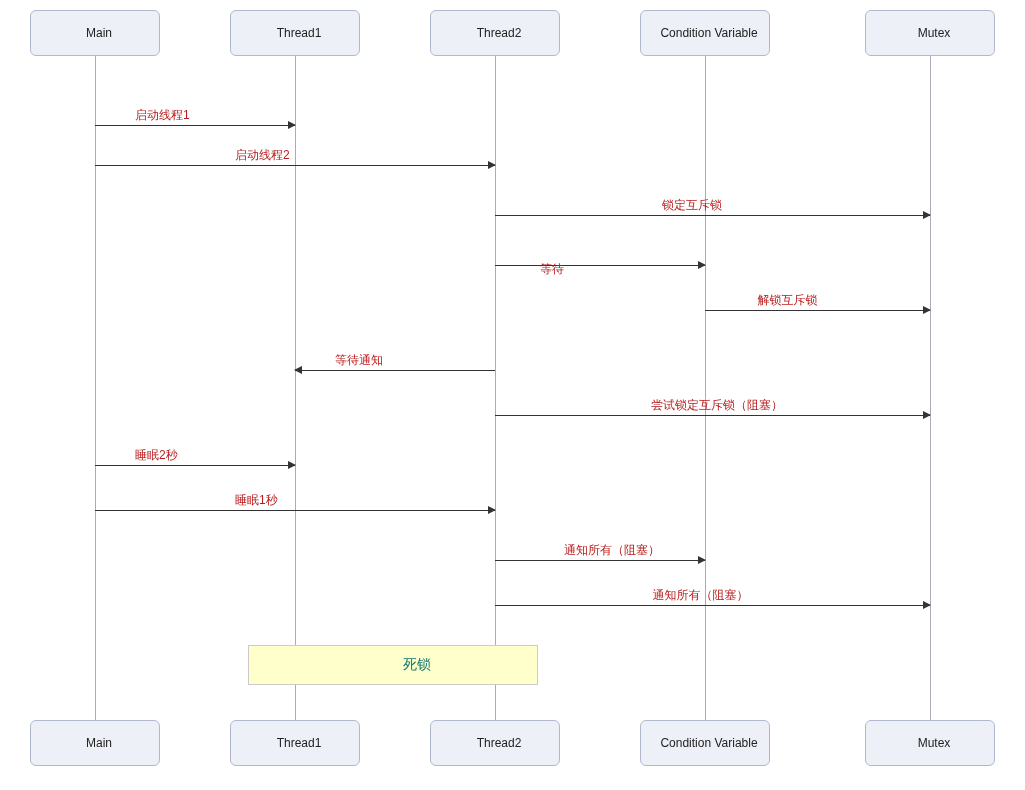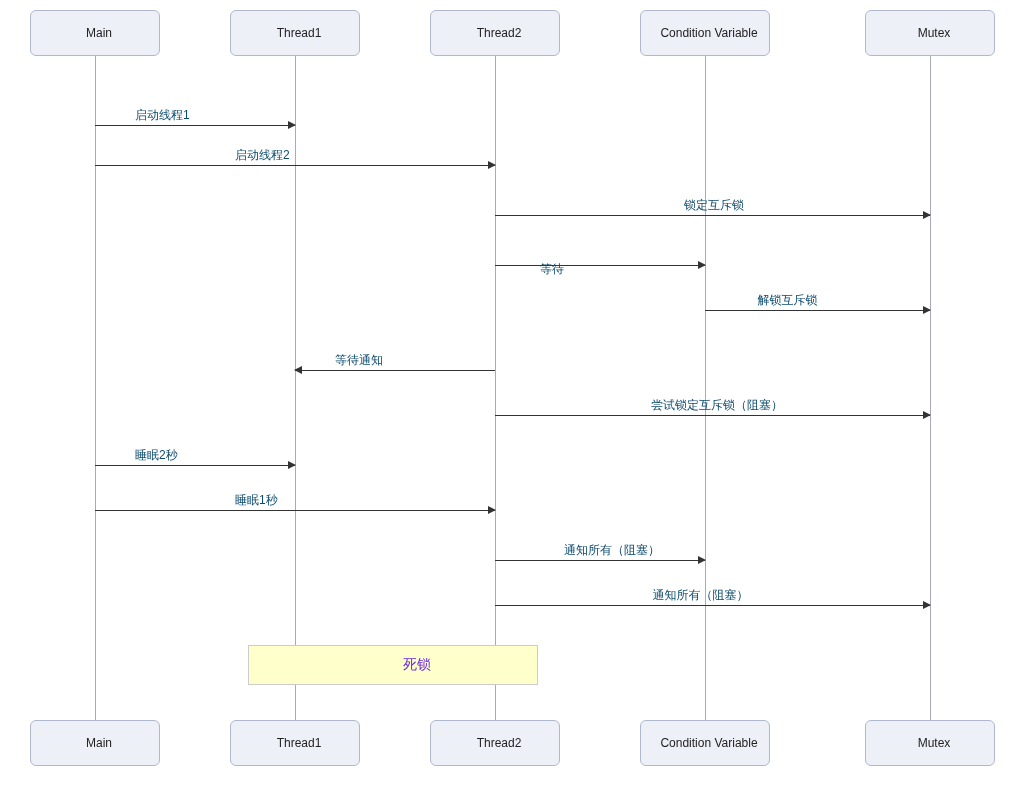--- a/index.html
+++ b/index.html
@@ -36,21 +36,21 @@
     .lifeline-line {
       position: absolute;
       width: 1px;
       background: #aab;
       border-left: 1px dashed #aab;
     }
 
     .arrow-label {
       position: absolute;
       font-size: 12px;
-      color: #0c4a6e;
+      color: #b91c1c;
       white-space: nowrap;
     }
 
     .arrow-line {
       position: absolute;
       height: 1px;
       background: #333;
     }
 
     .arrow-line::after {
@@ -77,21 +77,21 @@
     }
 
     .deadlock-box {
       position: absolute;
       border: 1px solid #ccc;
       background: #ffffcc;
       display: flex;
       align-items: center;
       justify-content: center;
       font-size: 14px;
-      color: #6d28d9;
+      color: #0f766e;
       padding-left: 48px;
     }
   </style>
 </head>
 <body>
 
 <div id="diagram">
     <div class="lifeline-box" style="left: 30px; top: 10px; width: 130px; height: 46px;">Main</div>
     <div class="lifeline-line" style="left: 95px; top: 56px; height: 664px;"></div>
     <div class="lifeline-box" style="left: 30px; top: 720px; width: 130px; height: 46px;">Main</div>
@@ -105,21 +105,21 @@
     <div class="lifeline-line" style="left: 705px; top: 56px; height: 664px;"></div>
     <div class="lifeline-box" style="left: 640px; top: 720px; width: 130px; height: 46px;">Condition Variable</div>
     <div class="lifeline-box" style="left: 865px; top: 10px; width: 130px; height: 46px;">Mutex</div>
     <div class="lifeline-line" style="left: 930px; top: 56px; height: 664px;"></div>
     <div class="lifeline-box" style="left: 865px; top: 720px; width: 130px; height: 46px;">Mutex</div>
     <div class="arrow-line" style="left: 95px; top: 125px; width: 200px;"></div>
     <div class="arrow-label" style="left: 135px; top: 107px;">启动线程1</div>
     <div class="arrow-line" style="left: 95px; top: 165px; width: 400px;"></div>
     <div class="arrow-label" style="left: 235px; top: 147px;">启动线程2</div>
     <div class="arrow-line" style="left: 495px; top: 215px; width: 435px;"></div>
-    <div class="arrow-label" style="left: 684px; top: 197px;">锁定互斥锁</div>
+    <div class="arrow-label" style="left: 662px; top: 197px;">锁定互斥锁</div>
     <div class="arrow-line" style="left: 495px; top: 265px; width: 210px;"></div>
     <div class="arrow-label" style="left: 540px; top: 261px;">等待</div>
     <div class="arrow-line" style="left: 705px; top: 310px; width: 225px;"></div>
     <div class="arrow-label" style="left: 757.5px; top: 292px;">解锁互斥锁</div>
     <div class="arrow-line left" style="left: 295px; top: 370px; width: 200px;"></div>
     <div class="arrow-label" style="left: 335px; top: 352px;">等待通知</div>
     <div class="arrow-line" style="left: 495px; top: 415px; width: 435px;"></div>
     <div class="arrow-label" style="left: 651px; top: 397px;">尝试锁定互斥锁（阻塞）</div>
     <div class="arrow-line" style="left: 95px; top: 465px; width: 200px;"></div>
     <div class="arrow-label" style="left: 135px; top: 447px;">睡眠2秒</div>

